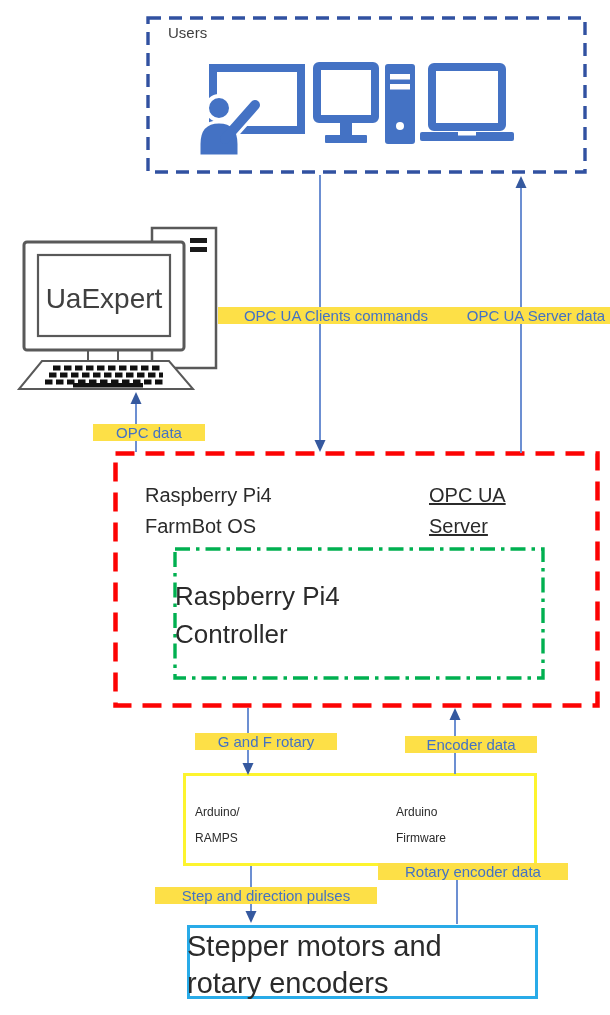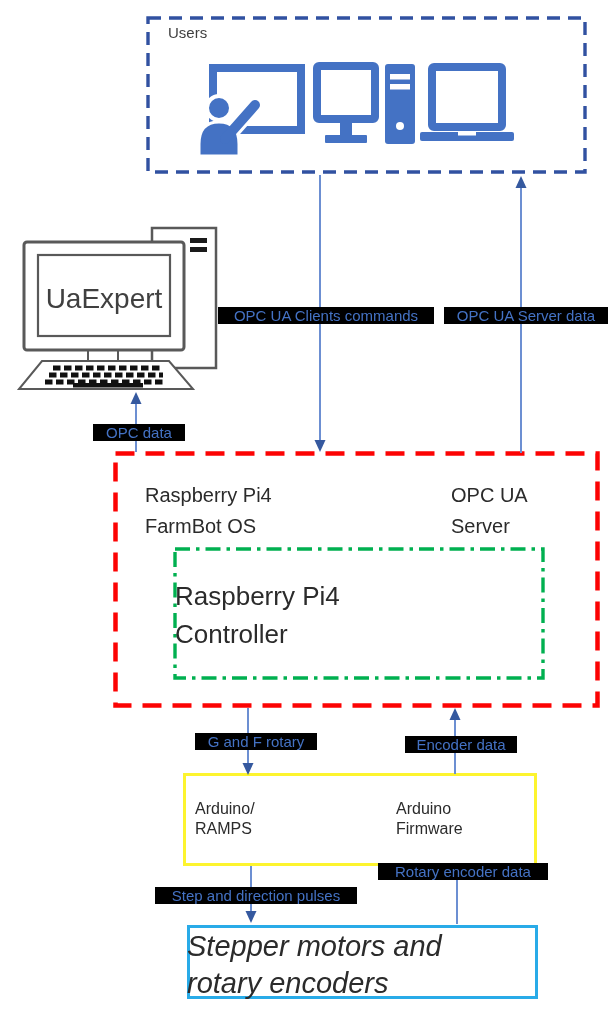--- a/index.html
+++ b/index.html
@@ -4,28 +4,28 @@
 <style>
   html,body{margin:0;padding:0;background:#fff;}
   #canvas{
     position:relative;width:610px;height:1015px;background:#fff;
     font-family:"Liberation Sans","DejaVu Sans",sans-serif;overflow:hidden;
   }
   .abs{position:absolute;}
   .box-label{color:#3f3f3f;font-size:15px;}
   .flow-label{
     position:absolute;color:#4472C4;font-size:15px;text-align:center;
-    background:#000000;z-index:6;line-height:17px;padding:0 6px;white-space:nowrap;
+    background:#fde047;z-index:6;line-height:17px;padding:0 16px;white-space:nowrap;
   }
   .dark-label{
     position:absolute;color:#2b2b2b;text-align:left;white-space:pre-line;z-index:4;
   }
   .title-20{font-size:20px;line-height:31px;}
   .title-26{font-size:26px;line-height:38px;}
-  .title-19{font-size:16px;line-height:20px;}
+  .title-19{font-size:12px;line-height:26px;}
   .title-29{font-size:29px;line-height:37px;}
   .arrow-svg{position:absolute;z-index:5;overflow:visible;}
   .frame-svg{position:absolute;z-index:2;overflow:visible;}
   .solid-box{position:absolute;background:#fff;box-sizing:border-box;z-index:3;}
   #arduino-box{border:3px solid #FDF42E;}
   #motors-box{border:3px solid #29ABE8;}
 </style>
 </head>
 <body>
 
@@ -80,37 +80,37 @@
     <line x1="33" y1="160" x2="154" y2="160" stroke="#111" stroke-width="5" stroke-dasharray="7.5 3.5"></line>
     <rect x="61" y="161" width="70" height="4.5" fill="#111"></rect>
   </svg>
   <div class="abs" style="left:38px;top:283px;width:132px;text-align:center;font-size:28px;color:#404040;z-index:4;">UaExpert</div>
 
   <svg class="frame-svg" style="left:113px;top:451px;" width="488" height="258">
     <rect x="2.5" y="2.5" width="482" height="252" fill="none" stroke="#FC0303" stroke-width="4.5" stroke-dasharray="19 11"></rect>
   </svg>
   <div class="dark-label title-20" style="left:145px;top:480px;width:176px;">Raspberry Pi4
 FarmBot OS</div>
-  <div class="dark-label title-20" style="left:451px;top:480px;width:150px;">OPC UA
+  <div class="dark-label title-20" style="left:429px;top:480px;width:150px;text-decoration:underline;">OPC UA
 Server</div>
 
   <svg class="frame-svg" style="left:173px;top:547px;" width="372" height="133">
     <rect x="2" y="2" width="368" height="129" fill="none" stroke="#00B050" stroke-width="3.4" stroke-dasharray="15 6 3.5 6"></rect>
   </svg>
   <div class="dark-label title-26" style="left:175px;top:577px;width:368px;">Raspberry Pi4
 Controller</div>
 
   <div id="arduino-box" class="solid-box" style="left:183px;top:773px;width:354px;height:93px;"></div>
   <div class="dark-label title-19" style="left:195px;top:799px;width:130px;">Arduino/
 RAMPS</div>
   <div class="dark-label title-19" style="left:396px;top:799px;width:130px;">Arduino
 Firmware</div>
 
   <div id="motors-box" class="solid-box" style="left:187px;top:925px;width:351px;height:74px;"></div>
-  <div class="dark-label title-29" style="left:187px;top:928px;width:390px;font-style:italic;">Stepper motors and
+  <div class="dark-label title-29" style="left:187px;top:928px;width:390px;">Stepper motors and
 rotary encoders</div>
 
   <svg class="arrow-svg" style="left:128px;top:392px;" width="16" height="61">
     <line x1="8" y1="60" x2="8" y2="10" stroke="#6C8FD2" stroke-width="2"></line>
     <polygon points="8,0 2.5,12 13.5,12" fill="#35599F"></polygon>
   </svg>
   <div class="flow-label" style="left:93px;top:424px;width:80px;">OPC data</div>
 
   <svg class="arrow-svg" style="left:312px;top:174px;" width="16" height="279">
     <line x1="8" y1="1" x2="8" y2="268" stroke="#6C8FD2" stroke-width="2"></line>

